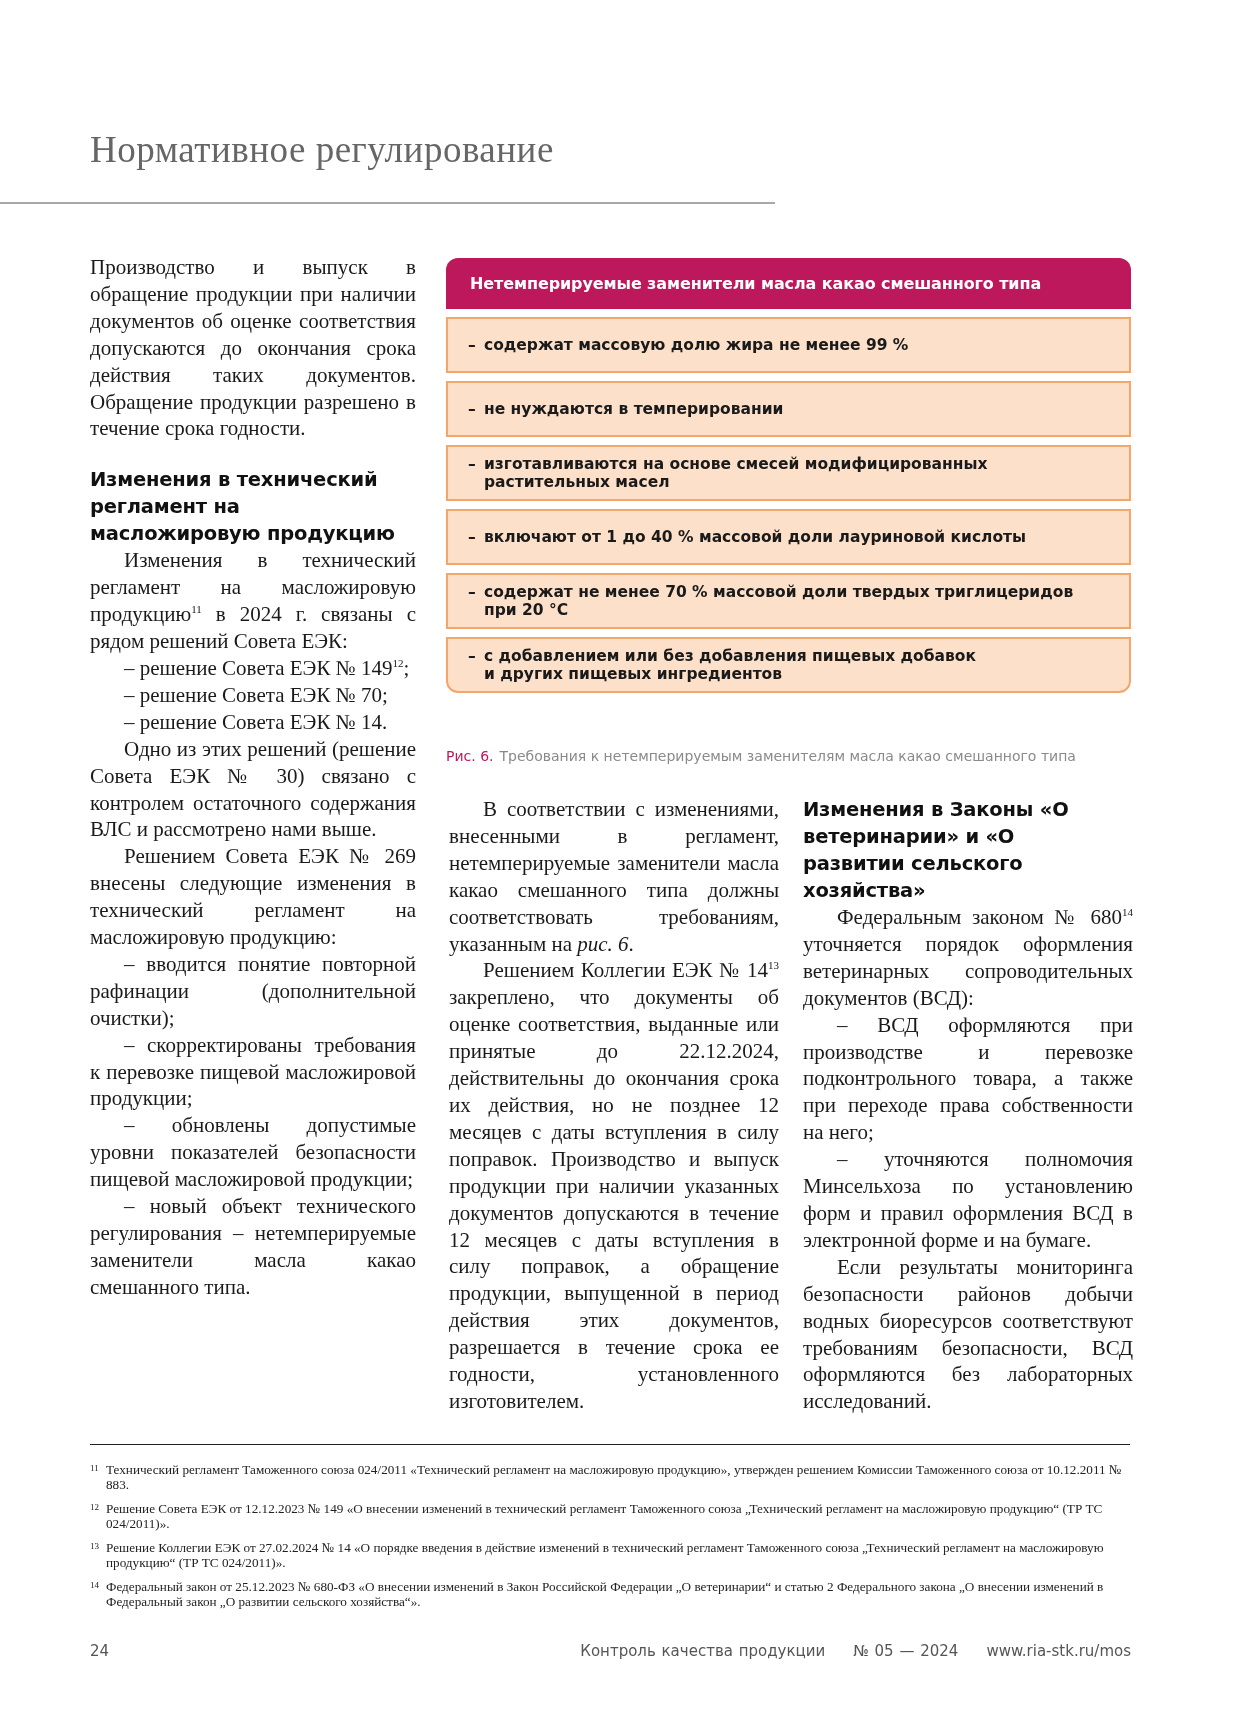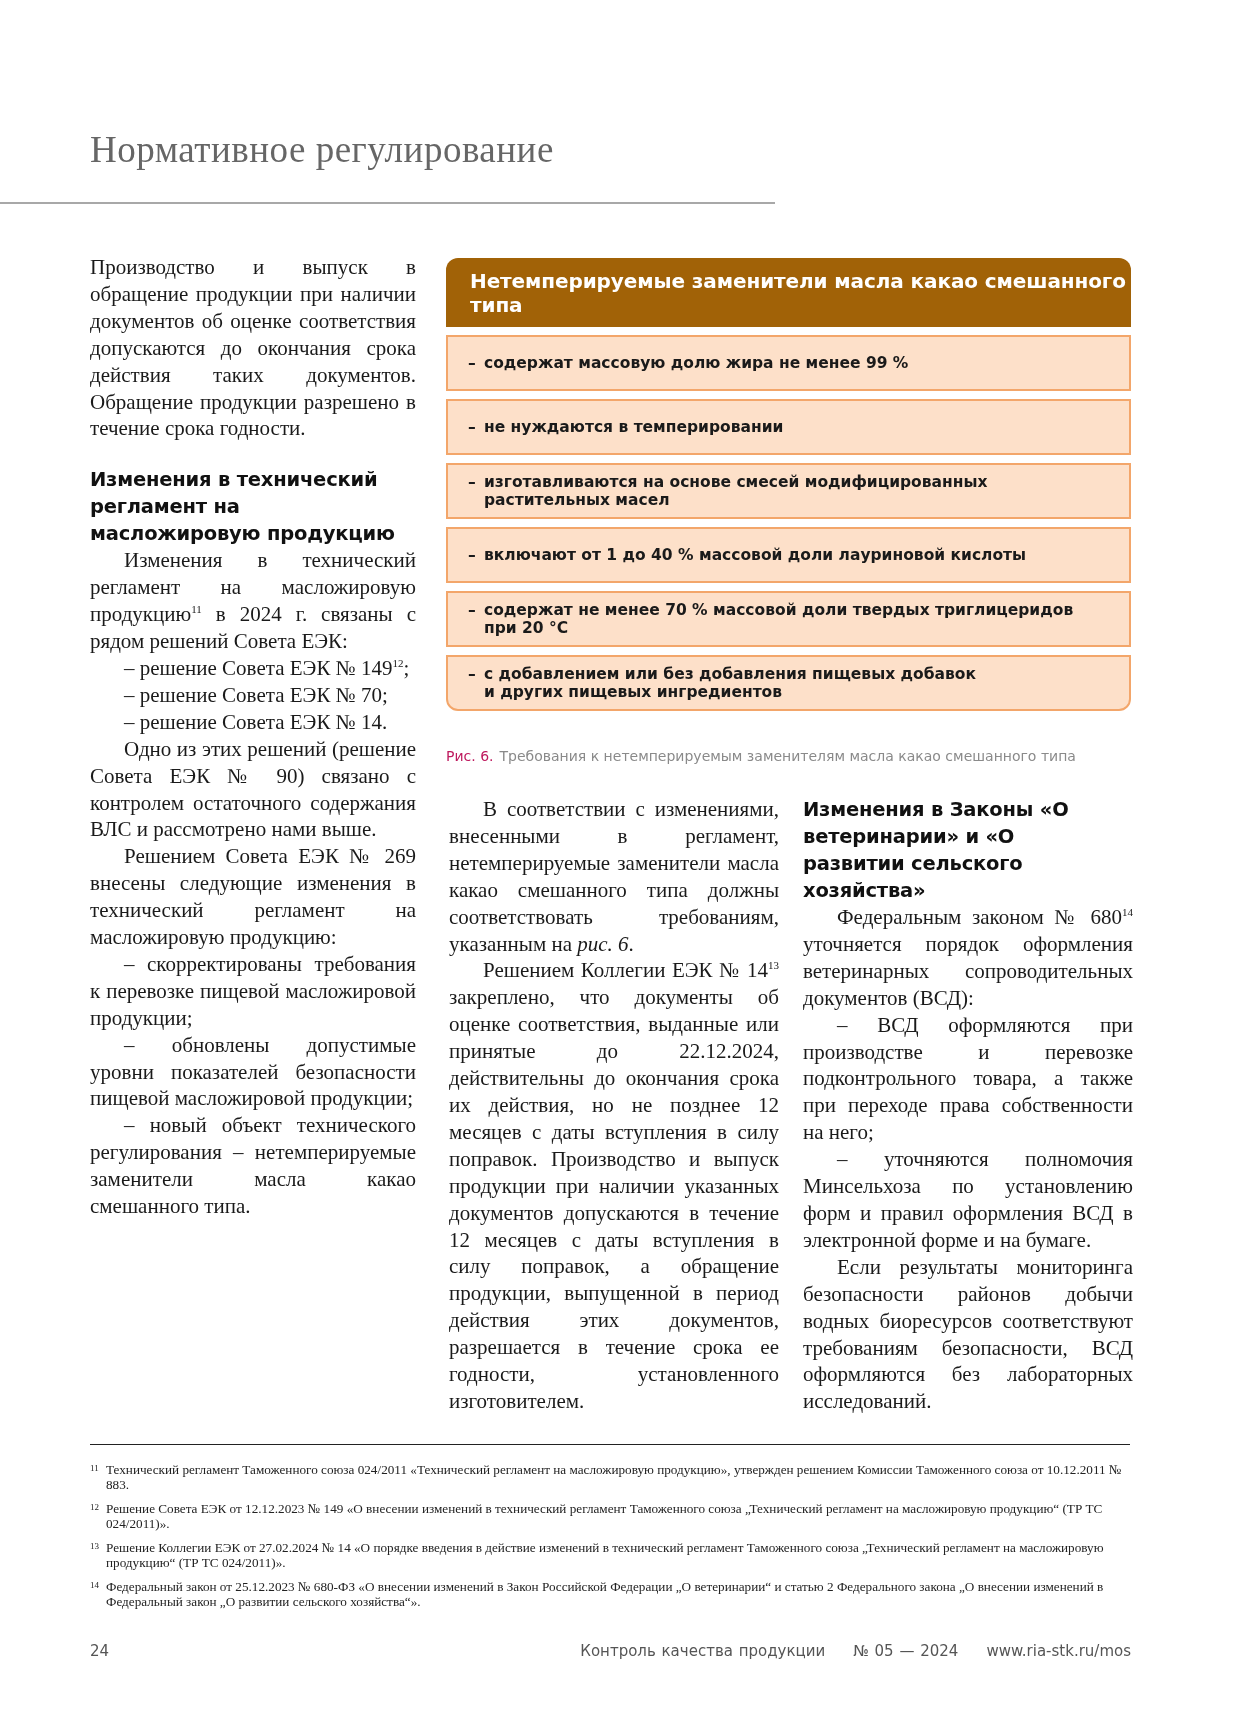--- a/index.html
+++ b/index.html
@@ -12,21 +12,21 @@
   .col p { margin: 0; }
   .col .ind { text-indent: 34px; }
   .col .noind { text-indent: 0; }
   .col sup { font-size: 11px; vertical-align: 8px; line-height: 0; }
   .col h2 { font-family: "DejaVu Sans", sans-serif; font-weight: bold; font-size: 19.5px; line-height: 27px; margin: 0; text-align: left; color: #111; letter-spacing: -0.2px; }
   .col1 { left: 90px; top: 254px; width: 326px; }
   .col2 { left: 449px; top: 796px; width: 330px; }
   .col3 { left: 803px; top: 796px; width: 330px; }
 
   .figure { position: absolute; left: 446px; top: 258px; width: 685px; }
-  .fig-header { height: 69px; background: #a16207; border-radius: 12px 12px 0 0; color: #fff; font-family: "DejaVu Sans", sans-serif; font-weight: bold; font-size: 20px; display: flex; align-items: center; padding-left: 24px; box-sizing: border-box; letter-spacing: -0.1px; }
+  .fig-header { height: 51px; background: #be185d; border-radius: 12px 12px 0 0; color: #fff; font-family: "DejaVu Sans", sans-serif; font-weight: bold; font-size: 16px; display: flex; align-items: center; padding-left: 24px; box-sizing: border-box; letter-spacing: -0.1px; }
   .fig-item { margin-top: 8px; height: 56px; background: #fde0c9; border: 2px solid #f3a66a; box-sizing: border-box; display: flex; align-items: center; padding-left: 20px; font-family: "DejaVu Sans", sans-serif; font-size: 15.5px; font-weight: bold; color: #1a1a1a; line-height: 18px; }
   .fig-item.last { border-radius: 0 0 12px 12px; }
   .fig-item .dash { width: 16px; flex: none; align-self: flex-start; }
   .fig-item .txt { flex: 1; }
   .fig-item .wrap { display: flex; align-items: flex-start; }
   .fig-caption { position: absolute; left: 446px; top: 748px; font-family: "DejaVu Sans", sans-serif; font-size: 14px; color: #8a8a8a; }
   .fig-caption .num { color: #be185d; margin-right: 6px; }
 
   .fn-rule { position: absolute; left: 90px; top: 1444px; width: 1040px; border-top: 1.5px solid #222; }
   .footnotes { position: absolute; left: 90px; top: 1462px; width: 1045px; font-family: "Liberation Serif", serif; font-size: 13.2px; line-height: 15px; color: #222; }
@@ -44,22 +44,23 @@
 <h1 class="section-title">Нормативное регулирование</h1>
 <div class="title-rule"></div>
 
 <div class="col col1">
   <p class="noind">Производство и выпуск в обращение продукции при наличии документов об оценке соответствия допускаются до окончания срока действия таких документов. Обращение продукции разрешено в течение срока годности.</p>
   <h2 style="margin-top:24px;">Изменения в технический регламент на масложировую продукцию</h2>
   <p class="ind"><span>Изменения в технический регламент на масложировую продукцию</span><sup>11</sup><span> в 2024 г. связаны с рядом решений Совета ЕЭК:</span></p>
   <p class="ind"><span>– решение Совета ЕЭК № 149</span><sup>12</sup><span>;</span></p>
   <p class="ind">– решение Совета ЕЭК № 70;</p>
   <p class="ind">– решение Совета ЕЭК № 14.</p>
-  <p class="ind">Одно из этих решений (решение Совета ЕЭК № 90) связано с контролем остаточного содержания ВЛС и рассмотрено нами выше.</p>
+  <p class="ind">Одно из этих решений (решение Совета ЕЭК № 30) связано с контролем остаточного содержания ВЛС и рассмотрено нами выше.</p>
   <p class="ind">Решением Совета ЕЭК № 269 внесены следующие изменения в технический регламент на масложировую продукцию:</p>
+  <p class="ind">– вводится понятие повторной рафинации (дополнительной очистки);</p>
   <p class="ind">– скорректированы требования к перевозке пищевой масложировой продукции;</p>
   <p class="ind">– обновлены допустимые уровни показателей безопасности пищевой масложировой продукции;</p>
   <p class="ind">– новый объект технического регулирования – нетемперируемые заменители масла какао смешанного типа.</p>
 </div>
 
 <div class="figure">
   <div class="fig-header">Нетемперируемые заменители масла какао смешанного типа</div>
   <div class="fig-item">
       <div class="wrap">
         <span class="dash">–</span>

